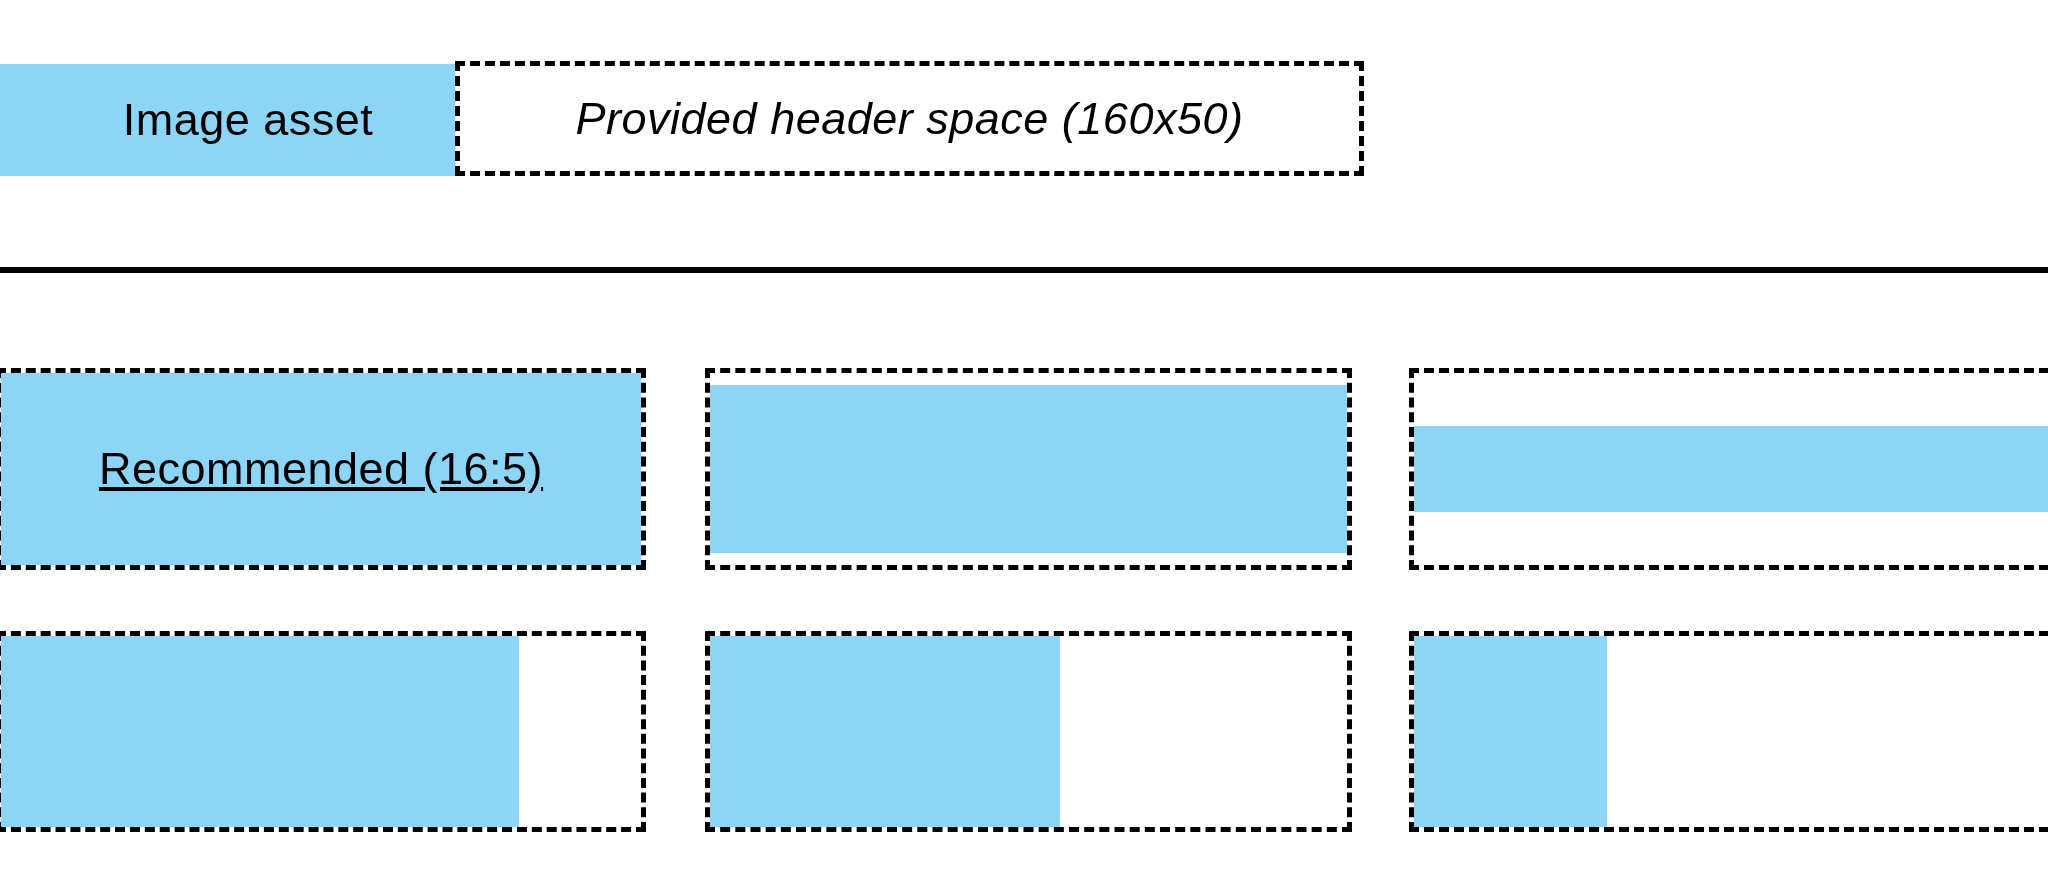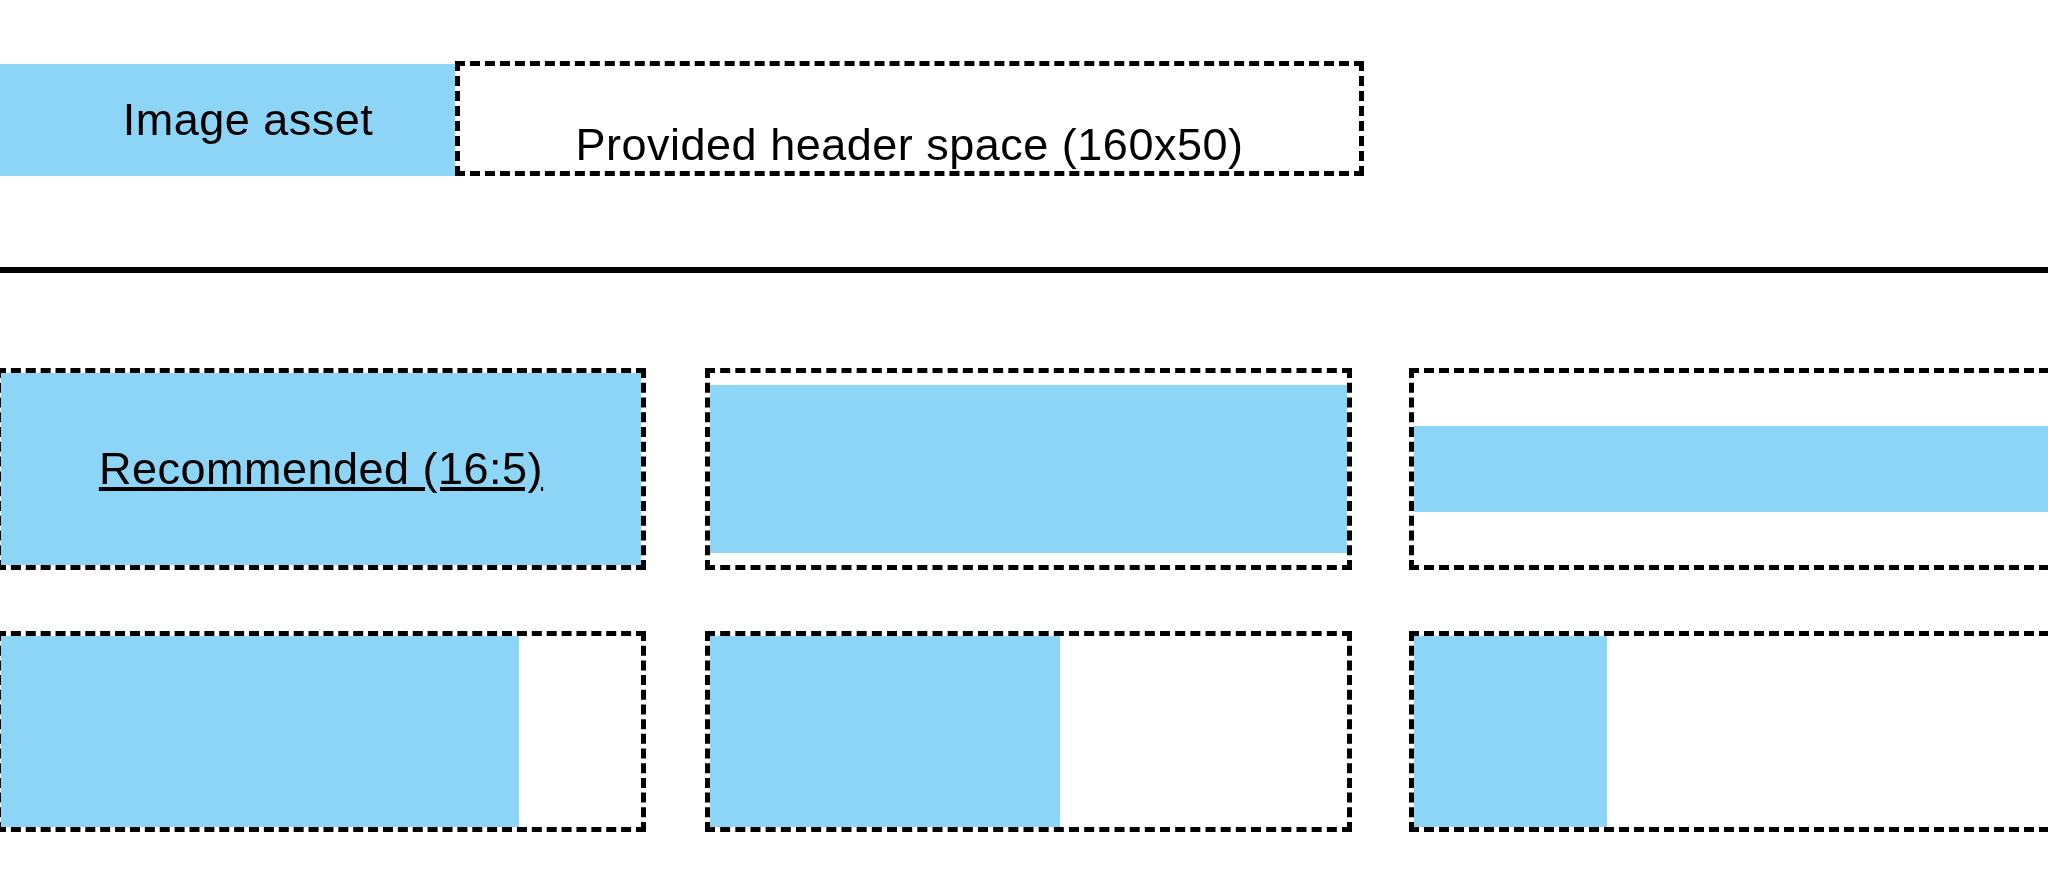--- a/index.html
+++ b/index.html
@@ -28,21 +28,21 @@
     width: 496px; height: 112px;
     background: var(--asset-blue);
     display: flex; align-items: center; justify-content: center;
   }
   .legend-space {
     position: absolute;
     left: 455px; top: 61px;
     width: 909px; height: 115px;
     border: 5px dashed var(--line-black);
     background: var(--bg);
-    display: flex; align-items: flex-end; justify-content: center;
+    display: flex; align-items: center; justify-content: center; font-style: italic;
   }
   .legend-text {
     font-size: 45px;
     font-weight: 400;
     letter-spacing: 0.5px;
     white-space: nowrap;
   }
   
   .divider {
     position: absolute;

